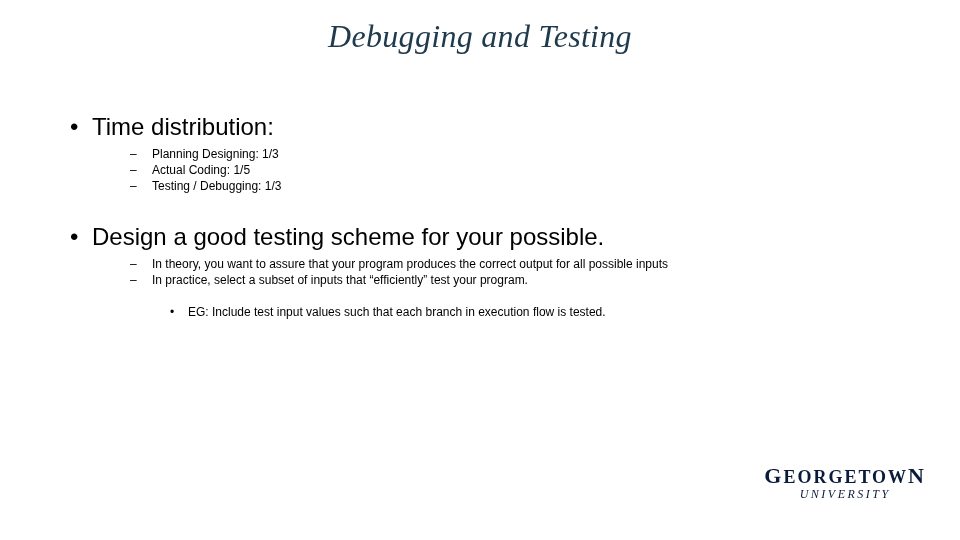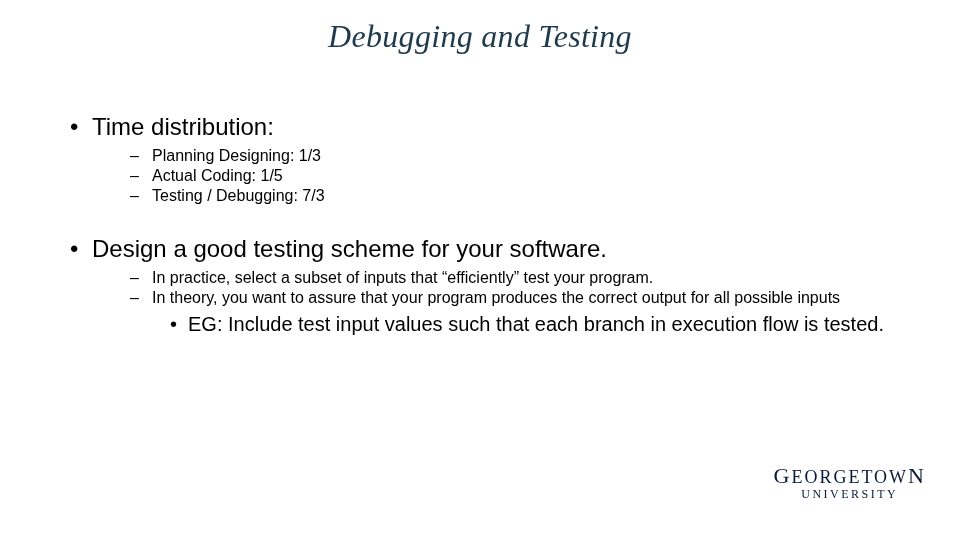--- a/index.html
+++ b/index.html
@@ -1,45 +1,45 @@
 <!DOCTYPE html>
 <html><head>
 <meta charset="utf-8">
 <style>
   html,body{margin:0;padding:0;width:960px;height:540px;background:#fff;font-family:Arial,Helvetica,sans-serif;color:#000;overflow:hidden}
   .slide{position:relative;width:960px;height:520px}
   .title{font-family:Georgia,'Times New Roman',serif;font-style:italic;font-size:32px;color:#1f3a4d;text-align:center;padding-top:18px;letter-spacing:.3px}
   .content{padding:28px 70px 0 70px}
   .b1{font-size:24px;margin:30px 0 6px 0}
   .b1 .dot{display:inline-block;width:22px}
-  .b2{font-size:16px;margin:2px 0 2px 60px}
+  .b2{font-size:12px;margin:2px 0 2px 60px}
   .b2 .dash{display:inline-block;width:22px}
-  .b3{font-size:20px;margin:6px 0 2px 100px}
+  .b3{font-size:12px;margin:18px 0 2px 100px}
   .b3 .dot{display:inline-block;width:18px}
   .logo{position:absolute;right:34px;bottom:18px;text-align:center;color:#0b1b3a;font-family:'Times New Roman',Georgia,serif}
-  .logo .l1{font-size:18px;letter-spacing:2px;font-weight:400}
-  .logo .l2{font-size:12px;letter-spacing:2.5px;margin-top:-2px}
+  .logo .l1{font-size:18px;letter-spacing:2px;font-weight:700}
+  .logo .l2{font-size:12px;letter-spacing:2.5px;font-style:italic;margin-top:-2px}
   .logo .l1 .g{font-size:22px}
 </style>
 </head>
 <body>
 <div class="slide">
 
   <div class="title">Debugging and Testing</div>
 
   <div class="content">
 
     <div class="b1"><span class="dot">•</span><span>Time distribution:</span></div>
     <div class="b2"><span class="dash">–</span><span>Planning Designing: 1/3</span></div>
     <div class="b2"><span class="dash">–</span><span>Actual Coding: 1/5</span></div>
-    <div class="b2"><span class="dash">–</span><span>Testing / Debugging: 7/3</span></div>
+    <div class="b2"><span class="dash">–</span><span>Testing / Debugging: 1/3</span></div>
 
-    <div class="b1"><span class="dot">•</span><span>Design a good testing scheme for your software.</span></div>
+    <div class="b1"><span class="dot">•</span><span>Design a good testing scheme for your possible.</span></div>
+    <div class="b2"><span class="dash">–</span><span>In theory, you want to assure that your program produces the correct output for all possible inputs</span></div>
     <div class="b2"><span class="dash">–</span><span>In practice, select a subset of inputs that “efficiently” test your program.</span></div>
-    <div class="b2"><span class="dash">–</span><span>In theory, you want to assure that your program produces the correct output for all possible inputs</span></div>
     <div class="b3"><span class="dot">•</span><span>EG: Include test input values such that each branch in execution flow is tested.</span></div>
 
   </div>
 
   <div class="logo">
     <div class="l1"><span class="g">G</span><span>EORGETOW</span><span class="g">N</span></div>
     <div class="l2">UNIVERSITY</div>
   </div>
 
 </div>

